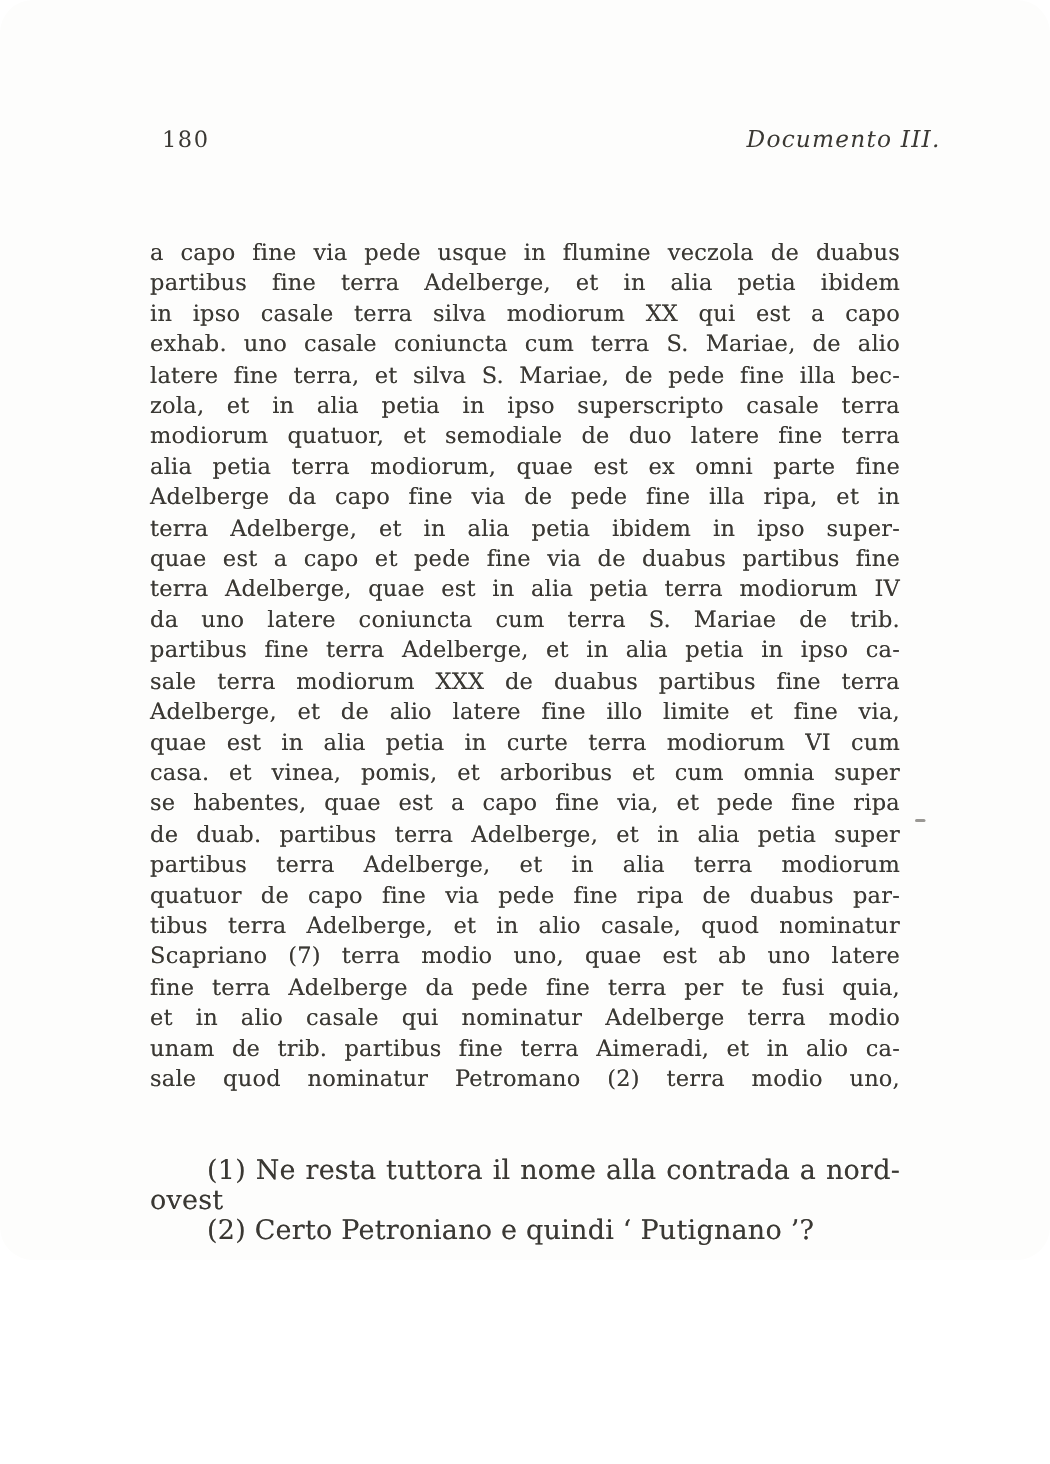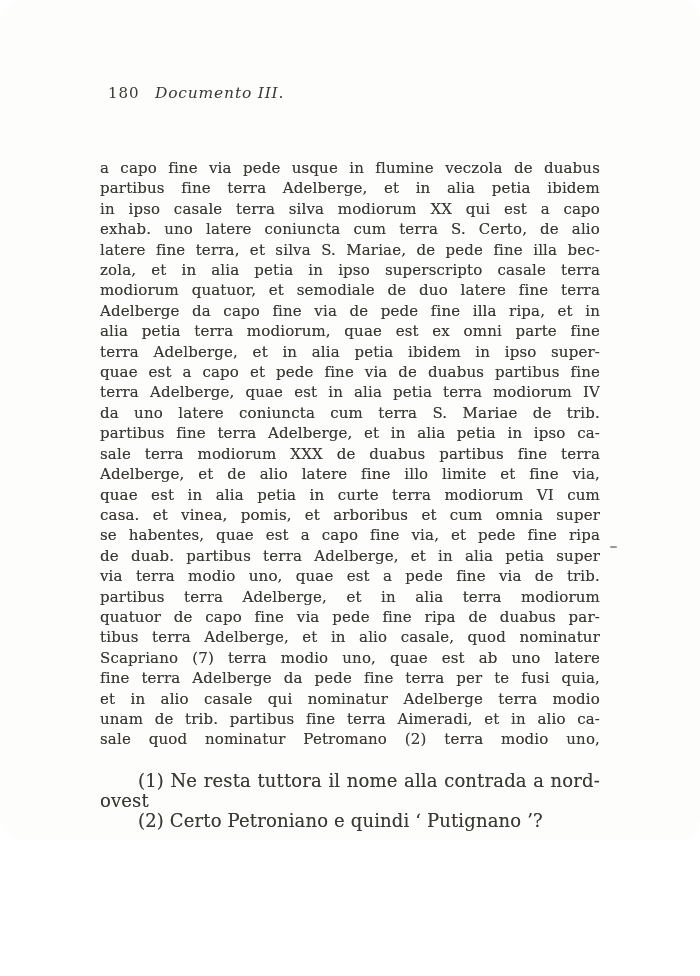--- a/index.html
+++ b/index.html
@@ -30,26 +30,25 @@
     left: 8px;
     top: 0;
     font-size: 15px;
     letter-spacing: 1px;
   }
   .head-title {
     position: absolute;
     left: 0;
     right: 0;
     top: 0;
-    text-align: left;
+    text-align: right;
     transform: translateX(27px);
     font-style: italic;
     font-size: 15.5px;
     letter-spacing: 0.8px;
-    margin-left: 28px;
   }
   
   .body-block {
     position: absolute;
     top: 126px;
     left: 100px;
     width: 500px;
     margin-top: 32px;
   }
   .bl {
@@ -99,38 +98,37 @@
 
   <div class="running-head">
     <span class="page-number">180</span>
     <span class="head-title">Documento III.</span>
   </div>
 
   <div class="body-block">
     <div class="bl">a capo  fine via pede usque in flumine veczola de duabus</div>
     <div class="bl">partibus fine terra Adelberge, et in alia petia ibidem</div>
     <div class="bl">in ipso casale terra silva modiorum XX qui est a capo</div>
-    <div class="bl">exhab. uno latere coniuncta cum terra S. Certo, de alio</div>
+    <div class="bl">exhab. uno casale coniuncta cum terra S. Mariae, de alio</div>
     <div class="bl">latere fine terra, et silva S. Mariae, de pede fine illa bec-</div>
     <div class="bl">zola, et in alia petia in ipso superscripto casale terra</div>
     <div class="bl">modiorum quatuor, et semodiale de duo latere fine terra</div>
+    <div class="bl">alia petia terra modiorum, quae est ex omni parte fine</div>
     <div class="bl">Adelberge da capo fine via de pede fine illa ripa, et in</div>
-    <div class="bl">alia petia terra modiorum, quae est ex omni parte fine</div>
     <div class="bl">terra Adelberge, et in alia petia ibidem in ipso super-</div>
     <div class="bl">quae est a capo et pede fine via de duabus partibus fine</div>
     <div class="bl">terra Adelberge, quae est in alia petia terra modiorum IV</div>
     <div class="bl">da uno latere coniuncta cum terra S. Mariae de trib.</div>
     <div class="bl">partibus fine terra Adelberge, et in alia petia in ipso ca-</div>
     <div class="bl">sale terra modiorum XXX de duabus partibus fine terra</div>
     <div class="bl">Adelberge, et de alio latere fine illo limite et fine via,</div>
     <div class="bl">quae est in alia petia in curte terra modiorum VI cum</div>
     <div class="bl">casa. et vinea, pomis, et arboribus et cum omnia super</div>
     <div class="bl">se habentes, quae est a capo fine via, et pede fine ripa</div>
     <div class="bl">de duab. partibus terra Adelberge, et in alia petia super</div>
-    <div class="bl">via terra modio uno, quae est a pede fine via de trib.</div>
     <div class="bl">partibus terra Adelberge, et in alia terra modiorum</div>
     <div class="bl">quatuor de capo fine via pede fine ripa de duabus par-</div>
     <div class="bl">tibus terra Adelberge, et in alio casale, quod nominatur</div>
     <div class="bl">Scapriano (7) terra modio uno, quae est ab uno latere</div>
     <div class="bl">fine terra Adelberge da pede fine terra per te fusi quia,</div>
     <div class="bl">et in alio casale qui nominatur Adelberge terra modio</div>
     <div class="bl">unam de trib. partibus fine terra Aimeradi, et in alio ca-</div>
     <div class="bl">sale quod nominatur Petromano (2) terra modio uno,</div>
   </div>
 

